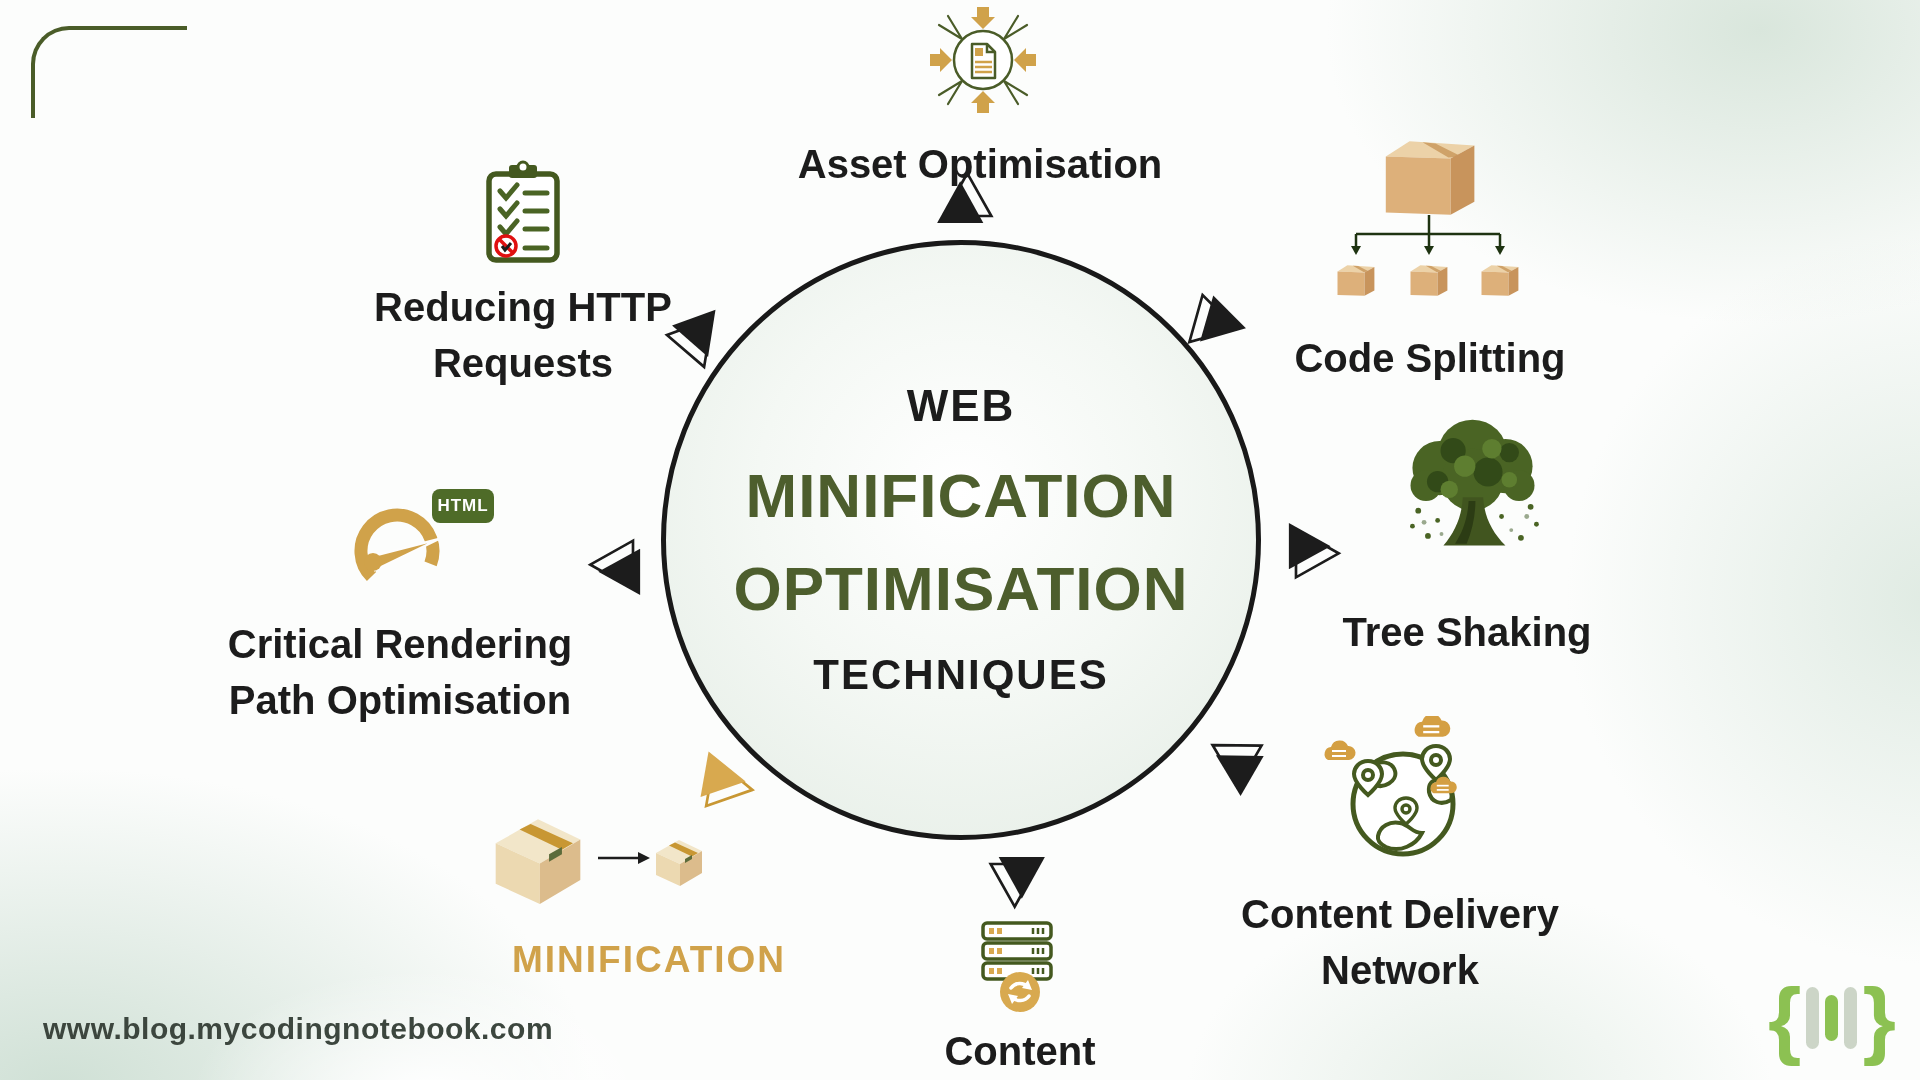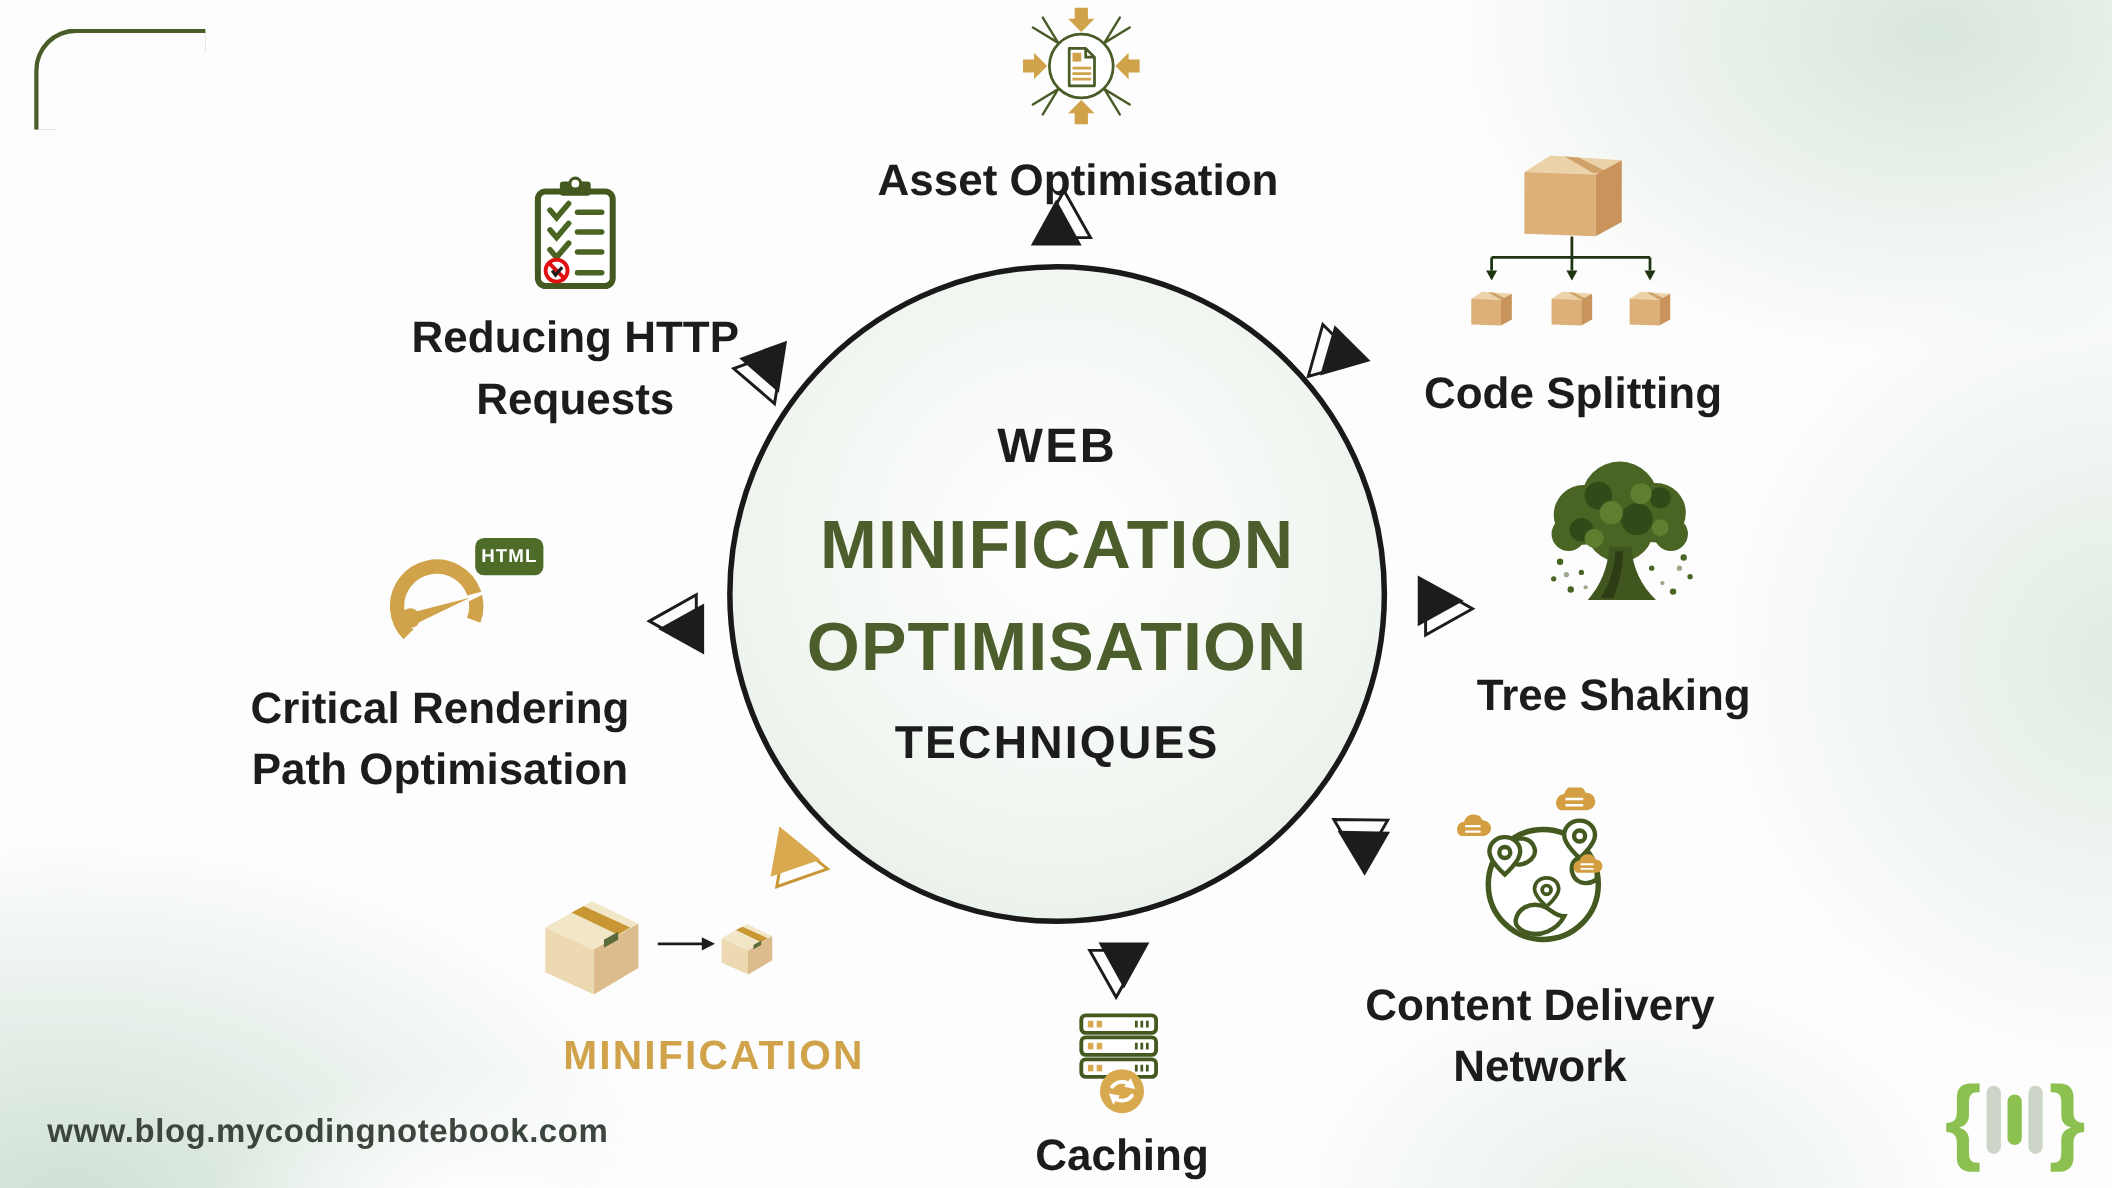--- a/index.html
+++ b/index.html
@@ -265,21 +265,21 @@
     <circle cx="45" cy="74" r="20" fill="#d8a94f"></circle>
     <g fill="none" stroke="#ffffff" stroke-width="3.5" stroke-linecap="round">
       <path d="M36 70 a11 11 0 0 1 17 -1"></path>
       <path d="M54 78 a11 11 0 0 1 -17 1"></path>
     </g>
     <g fill="#ffffff">
       <polygon points="53,62 57,72 47,70"></polygon>
       <polygon points="37,86 33,76 43,78"></polygon>
     </g>
   </svg>
-  <div class="abs label" style="left:1020px; top:999px;">Caching</div>
+  <div class="abs label" style="left:1020px; top:999px;">Content</div>
 
   <svg class="abs" style="left:488px; top:808px;" width="215" height="100" viewBox="0 0 215 100">
     <defs>
       <g id="carton2">
         <polygon points="4,34 50,8 96,30 52,56" fill="#f2e6c9"></polygon>
         <polygon points="4,34 52,56 52,100 4,78" fill="#ecd9b1"></polygon>
         <polygon points="52,56 96,30 96,74 52,100" fill="#dcbc8c"></polygon>
         <polygon points="30,19 42,13 88,34 76,41" fill="#c89733"></polygon>
         <polygon points="62,46 76,38 76,46 62,54" fill="#5c6b3a"></polygon>
       </g>

